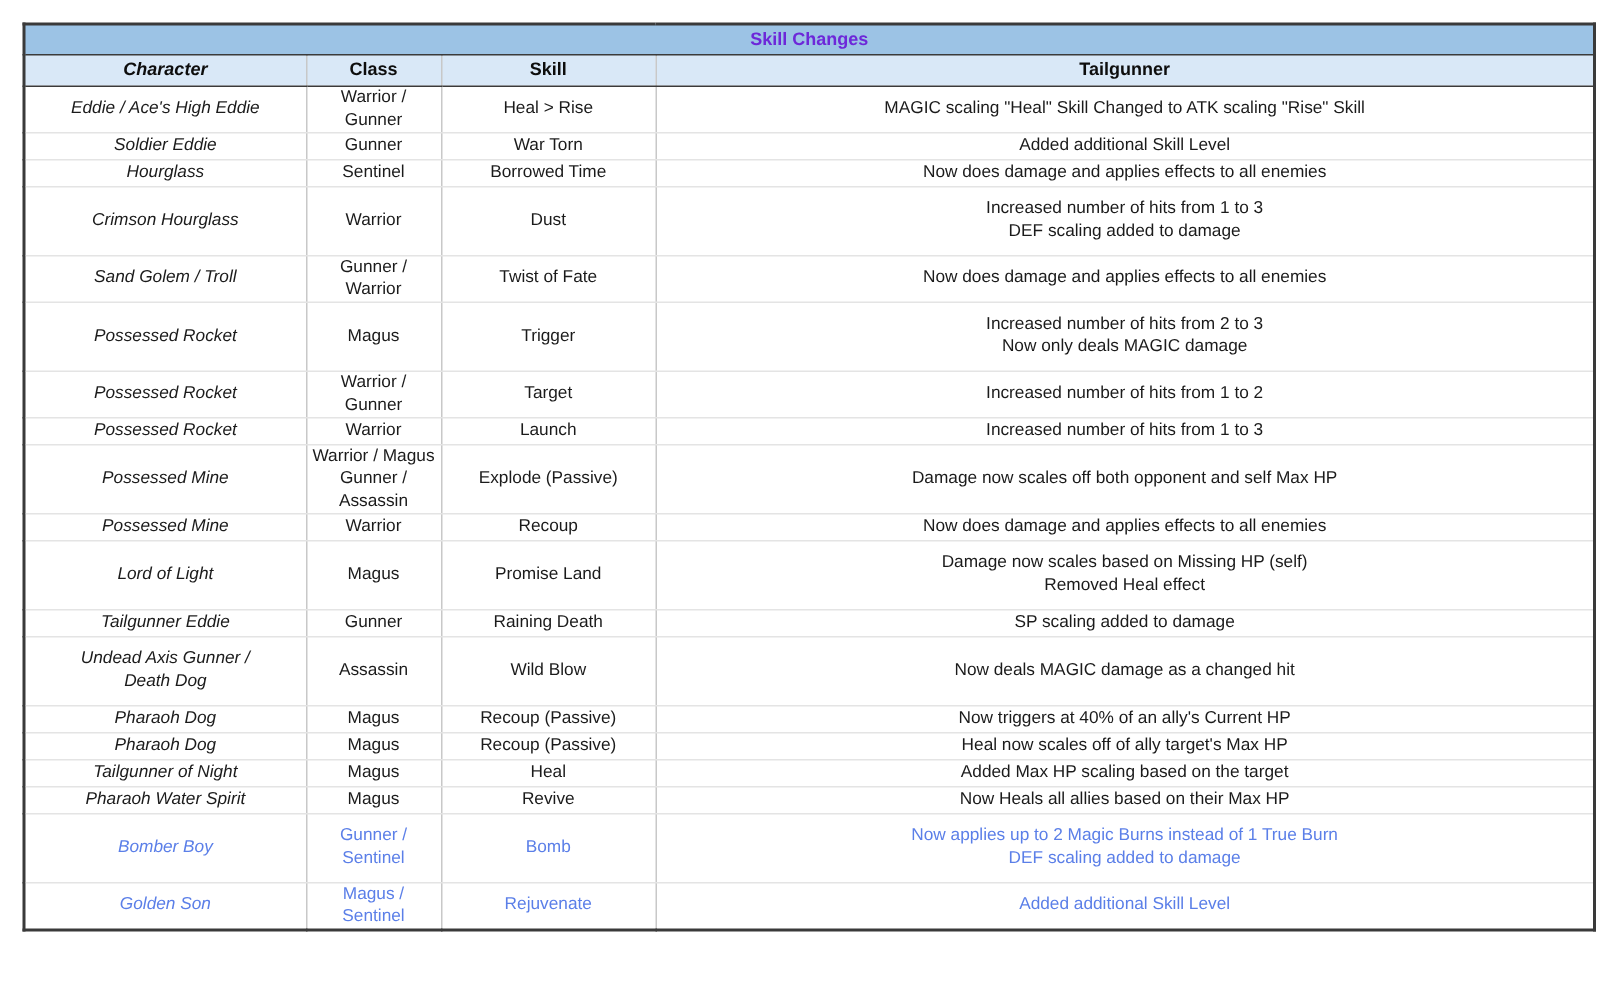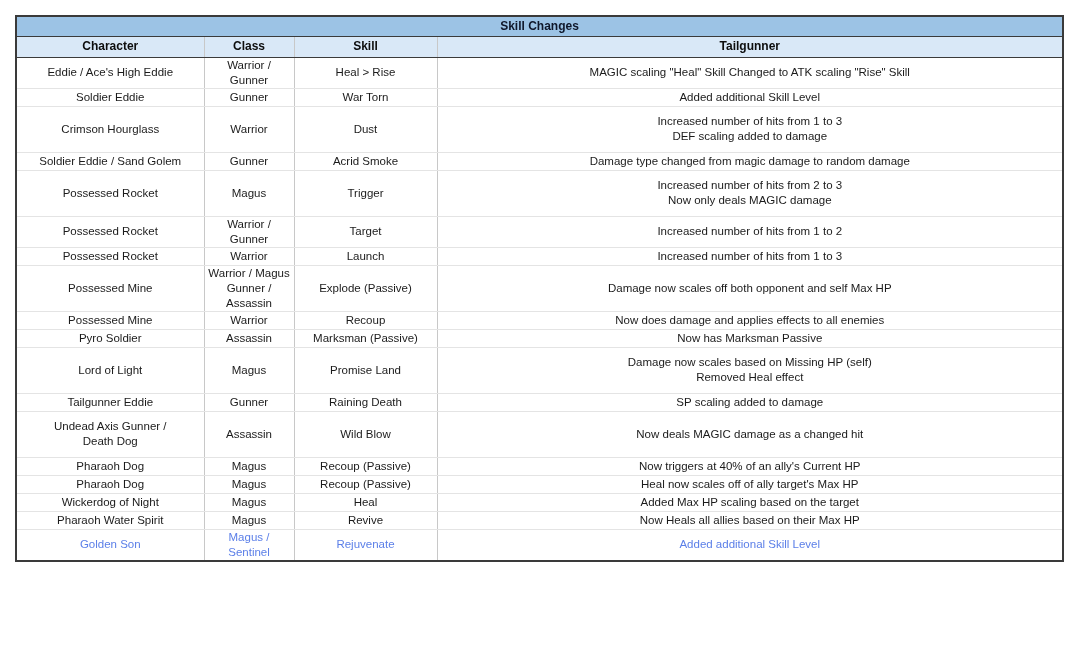--- a/index.html
+++ b/index.html
@@ -53,21 +53,21 @@
 
   tr.title-row td {
     background: #9cc3e5;
     font-weight: bold;
     font-size: 12px;
     height: 20px;
     border-bottom: 1px solid #3a3a3a;
     border-left: none;
     border-right: none;
     border-top: none;
-    color: #0f172a;
+    color: #6d28d9;
   }
 
   tr.header-row td {
     background: #d9e8f7;
     font-weight: bold;
     font-size: 12px;
     height: 21px;
     border-bottom: 1px solid #3a3a3a;
     border-top: none;
     color: #0d0d0d;
@@ -78,21 +78,21 @@
 
   td.desc-cell { white-space: pre-line; }
   td.char-cell { white-space: pre-line; }
   td.class-cell { white-space: pre-line; }
 
   tr.blue-row td { color: #5b7fe8; }
   tr.blue-row.first-blue td { border-top: 1px solid #e4e4e4; }
 
   
   tr.data-row td:first-child,
-  tr.header-row td:first-child { border-left: none; }
+  tr.header-row td:first-child { border-left: none; font-style: italic; }
   tr.data-row td:last-child,
   tr.header-row td:last-child { border-right: none; }
 </style>
 </head>
 <body>
 
 <div id="sheet">
   <table class="skill-table">
     <colgroup>
       <col class="c-character">
@@ -116,32 +116,38 @@
           <td class="class-cell">Warrior / Gunner</td>
           <td class="skill-cell">Heal &gt; Rise</td>
           <td class="desc-cell">MAGIC scaling "Heal" Skill Changed to ATK scaling "Rise" Skill</td>
         </tr>
         <tr class="data-row">
           <td class="char-cell">Soldier Eddie</td>
           <td class="class-cell">Gunner</td>
           <td class="skill-cell">War Torn</td>
           <td class="desc-cell">Added additional Skill Level</td>
         </tr>
+        <tr class="data-row">
+          <td class="char-cell">Hourglass</td>
+          <td class="class-cell">Sentinel</td>
+          <td class="skill-cell">Borrowed Time</td>
+          <td class="desc-cell">Now does damage and applies effects to all enemies</td>
+        </tr>
         <tr class="data-row tall">
           <td class="char-cell">Crimson Hourglass</td>
           <td class="class-cell">Warrior</td>
           <td class="skill-cell">Dust</td>
           <td class="desc-cell">Increased number of hits from 1 to 3
 DEF scaling added to damage</td>
         </tr>
         <tr class="data-row">
-          <td class="char-cell">Soldier Eddie / Sand Golem</td>
-          <td class="class-cell">Gunner</td>
-          <td class="skill-cell">Acrid Smoke</td>
-          <td class="desc-cell">Damage type changed from magic damage to random damage</td>
+          <td class="char-cell">Sand Golem / Troll</td>
+          <td class="class-cell">Gunner / Warrior</td>
+          <td class="skill-cell">Twist of Fate</td>
+          <td class="desc-cell">Now does damage and applies effects to all enemies</td>
         </tr>
         <tr class="data-row tall">
           <td class="char-cell">Possessed Rocket</td>
           <td class="class-cell">Magus</td>
           <td class="skill-cell">Trigger</td>
           <td class="desc-cell">Increased number of hits from 2 to 3
 Now only deals MAGIC damage</td>
         </tr>
         <tr class="data-row">
           <td class="char-cell">Possessed Rocket</td>
@@ -161,26 +167,20 @@
 Gunner / Assassin</td>
           <td class="skill-cell">Explode (Passive)</td>
           <td class="desc-cell">Damage now scales off both opponent and self Max HP</td>
         </tr>
         <tr class="data-row">
           <td class="char-cell">Possessed Mine</td>
           <td class="class-cell">Warrior</td>
           <td class="skill-cell">Recoup</td>
           <td class="desc-cell">Now does damage and applies effects to all enemies</td>
         </tr>
-        <tr class="data-row">
-          <td class="char-cell">Pyro Soldier</td>
-          <td class="class-cell">Assassin</td>
-          <td class="skill-cell">Marksman (Passive)</td>
-          <td class="desc-cell">Now has Marksman Passive</td>
-        </tr>
         <tr class="data-row tall">
           <td class="char-cell">Lord of Light</td>
           <td class="class-cell">Magus</td>
           <td class="skill-cell">Promise Land</td>
           <td class="desc-cell">Damage now scales based on Missing HP (self)
 Removed Heal effect</td>
         </tr>
         <tr class="data-row">
           <td class="char-cell">Tailgunner Eddie</td>
           <td class="class-cell">Gunner</td>
@@ -200,30 +200,37 @@
           <td class="skill-cell">Recoup (Passive)</td>
           <td class="desc-cell">Now triggers at 40% of an ally's Current HP</td>
         </tr>
         <tr class="data-row">
           <td class="char-cell">Pharaoh Dog</td>
           <td class="class-cell">Magus</td>
           <td class="skill-cell">Recoup (Passive)</td>
           <td class="desc-cell">Heal now scales off of ally target's Max HP</td>
         </tr>
         <tr class="data-row">
-          <td class="char-cell">Wickerdog of Night</td>
+          <td class="char-cell">Tailgunner of Night</td>
           <td class="class-cell">Magus</td>
           <td class="skill-cell">Heal</td>
           <td class="desc-cell">Added Max HP scaling based on the target</td>
         </tr>
         <tr class="data-row">
           <td class="char-cell">Pharaoh Water Spirit</td>
           <td class="class-cell">Magus</td>
           <td class="skill-cell">Revive</td>
           <td class="desc-cell">Now Heals all allies based on their Max HP</td>
+        </tr>
+        <tr class="data-row tall blue-row first-blue">
+          <td class="char-cell">Bomber Boy</td>
+          <td class="class-cell">Gunner / Sentinel</td>
+          <td class="skill-cell">Bomb</td>
+          <td class="desc-cell">Now applies up to 2 Magic Burns instead of 1 True Burn
+DEF scaling added to damage</td>
         </tr>
         <tr class="data-row blue-row">
           <td class="char-cell">Golden Son</td>
           <td class="class-cell">Magus / Sentinel</td>
           <td class="skill-cell">Rejuvenate</td>
           <td class="desc-cell">Added additional Skill Level</td>
         </tr>
       </tbody>
   </table>
 </div>

